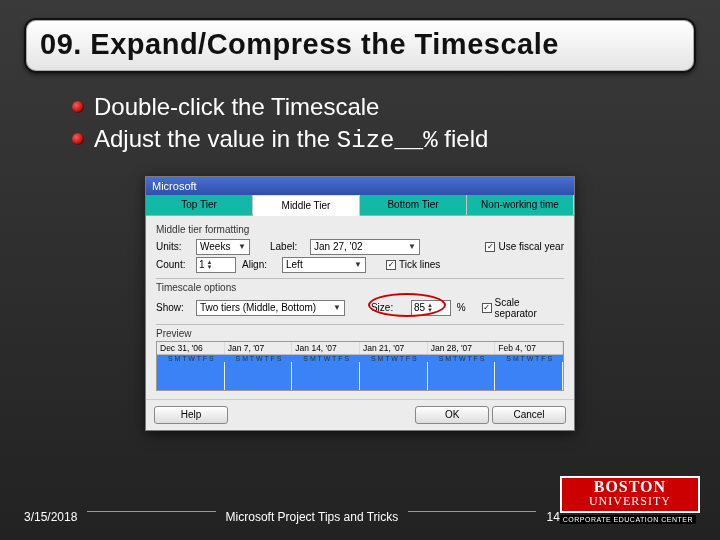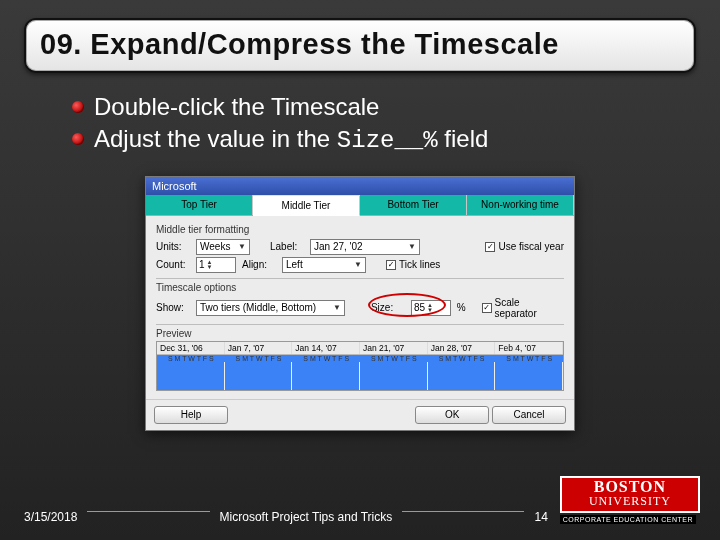--- a/index.html
+++ b/index.html
@@ -259,21 +259,21 @@
       </span>
     </div>
   </div>
 </div>
 
 <div class="footer">
   <span>3/15/2018</span>
   <span class="line"></span>
   <span>Microsoft Project Tips and Tricks</span>
   <span class="line"></span>
-  <span style="margin-right:12px;">14</span>
+  <span style="">14</span>
   <span>
     <div class="bu-logo">
       <div class="big">BOSTON</div>
       <div class="sm">UNIVERSITY</div>
     </div>
     <div class="bu-tag">CORPORATE EDUCATION CENTER</div>
   </span>
 </div>
 
 </body></html>

